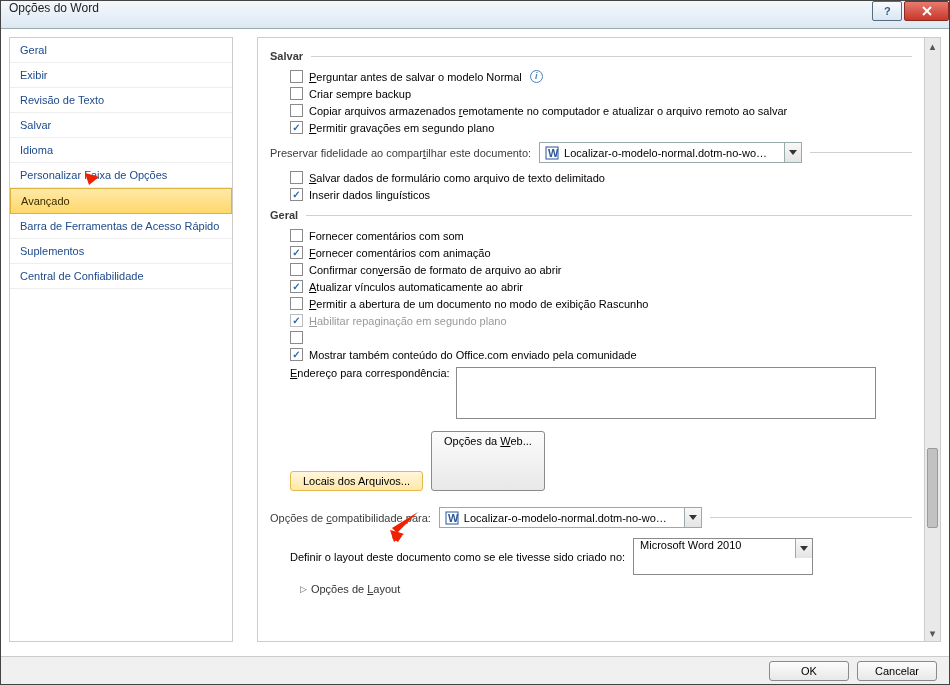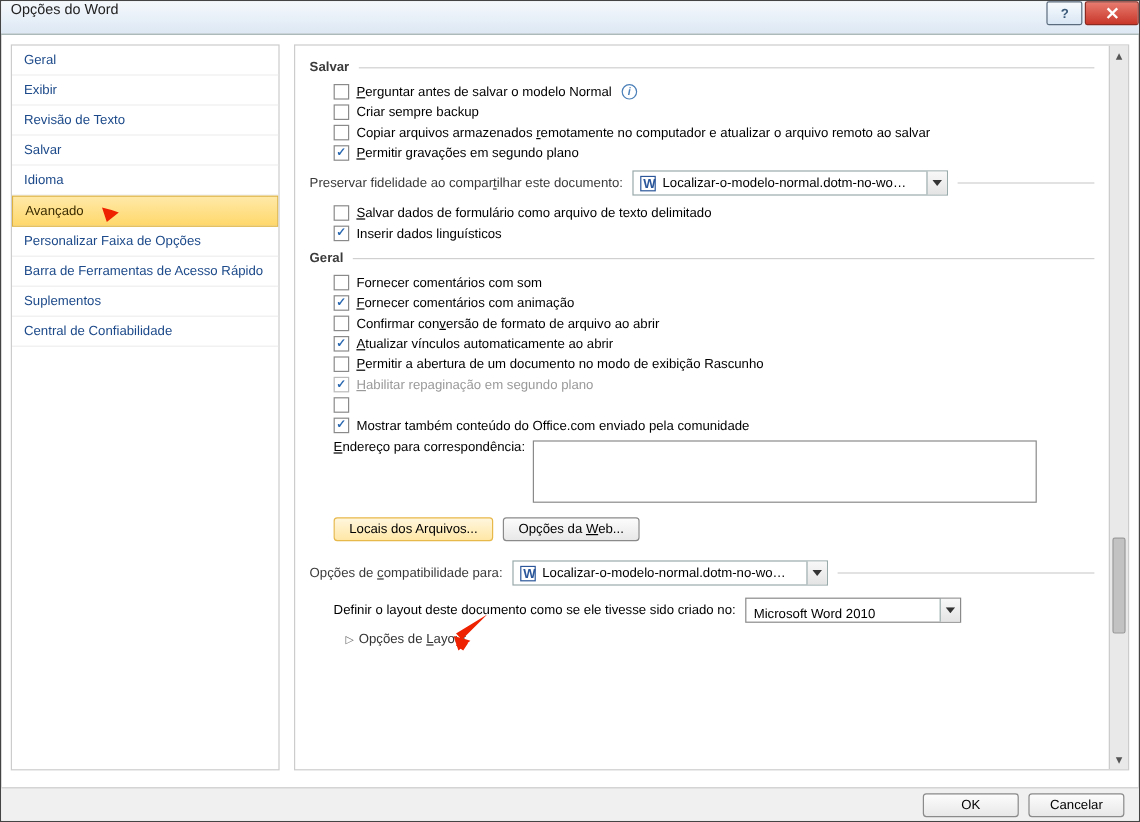--- a/index.html
+++ b/index.html
@@ -4,21 +4,21 @@
 <style>
   * { box-sizing: border-box; font-family: "Segoe UI", Tahoma, sans-serif; font-size: 11px; }
   body { margin: 0; padding: 0; background: #fff; }
   .window { width: 950px; height: 685px; border: 1px solid #444; position: relative; background: #fff; }
   .titlebar { height: 28px; background: linear-gradient(#f4f8fc, #dde8f4); border-bottom: 1px solid #9aa; display: flex; justify-content: space-between; padding: 0 0 0 8px; }
   .titlebar .title { font-size: 12px; color: #222; }
   .titlebar .controls { display: flex; height: 20px; }
   .titlebar .btn { width: 30px; height: 20px; border: 1px solid #5a6b7d; border-radius: 2px; margin-left: 2px; display: flex; align-items: center; justify-content: center; background: linear-gradient(#f8fbfe,#d8e6f4); }
   .titlebar .btn.close { background: linear-gradient(#e87b6f,#c8372a); border-color: #8a2a20; color:#fff; width:45px;}
   .titlebar .btn.close svg { stroke:#fff; }
-  .body { display: flex; height: calc(100% - 28px - 42px); padding: 8px 8px 0 8px; gap:12px;}
+  .body { display: flex; height: calc(100% - 28px - 42px); padding: 8px 8px 0 8px; gap:24px;}
   .sidebar { width: 224px; border: 1px solid #ccc; background: #fff; overflow:hidden; }
   .sidebar-item { padding: 6px 10px; border-bottom: 1px solid #eee; cursor:pointer; color:#1d4a8a; }
   .sidebar-item.selected { background: linear-gradient(#ffe9a8,#ffd86b); border: 1px solid #deb23c; color:#3b2c00; font-weight:400; }
   .content-wrap { flex:1; border:1px solid #ccc; position:relative; overflow:hidden;}
   .content { position:absolute; top:0; left:0; right:16px; bottom:0; overflow-y:auto; padding: 6px 12px 8px 24px; }
   .vscroll { position:absolute; right:0; top:0; bottom:0; width:16px; background:#e9e9e9; border-left:1px solid #ccc;}
   .vscroll .thumb { position:absolute; left:2px; right:2px; top:30%; height:80px; background:#c2c2c2; border:1px solid #9a9a9a; border-radius:2px;}
   .vscroll .arrow { position:absolute; left:0; right:0; height:16px; display:flex; align-items:center; justify-content:center; color:#555;}
   .vscroll .arrow.up{top:0;} .vscroll .arrow.down{bottom:0;}
   .section-head { font-weight:bold; font-size:11px; color:#3b3b3b; margin: 6px 0 6px -12px; }
@@ -36,25 +36,25 @@
   .inline-group .head-label u {text-decoration:underline;}
   .doc-select { display:flex; align-items:center; border:1px solid #9aa; background:#fff; height:21px; }
   .doc-select .icon { width:16px; height:16px; margin:0 4px; display:flex; align-items:center; justify-content:center; }
   .doc-select .text { padding:0 16px 0 0; white-space:nowrap; overflow:hidden; text-overflow:ellipsis; max-width:220px;}
   .doc-select .arrow-btn { width:17px; height:19px; border-left:1px solid #9aa; background:linear-gradient(#f8f8f8,#e4e4e4); display:flex; align-items:center; justify-content:center;}
   .textbox-row { display:flex; align-items:flex-start; gap:6px; padding:4px 0 4px 8px;}
   .textbox-row .label {white-space:nowrap;}
   .multiline { border:1px solid #8a8a8a; background:#fff; height:52px; flex:1; max-width:420px;}
   .button-row { display:flex; gap:8px; padding: 8px 0 10px 8px;}
   .wbtn { border:1px solid #8a8a8a; background:linear-gradient(#fcfcfc,#e8e8e8); padding:3px 12px; border-radius:3px; cursor:pointer;}
-  .wbtn.highlight { border:1px solid #e7b84a; background:linear-gradient(#fff6dd,#ffe7a6);}
+  .wbtn.highlight { border:1px solid #e7b84a; background:linear-gradient(#fff6dd,#ffe7a6);margin-top:40px;}
   .footer { position:absolute; bottom:0; left:0; right:0; height:28px; border-top:1px solid #ccc; background:#f0f0f0; display:flex; align-items:center; justify-content:flex-end; gap:8px; padding:0 12px;}
   .footer .wbtn { min-width:80px; text-align:center;}
   .plain-row { padding:4px 0 4px 8px; display:flex; align-items:center; gap:8px;}
-  .select-box { border:1px solid #8a8a8a; background:#fff; height:21px; display:flex; align-items:flex-end; min-width:180px;}
+  .select-box { border:1px solid #8a8a8a; background:#fff; height:37px; display:flex; align-items:flex-start; min-width:180px;}
   .select-box .text { flex:1; padding:0 6px;}
   .select-box .arrow-btn { width:17px; height:19px; border-left:1px solid #9aa; background:linear-gradient(#f8f8f8,#e4e4e4); display:flex; align-items:center; justify-content:center;}
   .expand-row { padding:4px 0 4px 18px; display:flex; align-items:center; gap:4px; color:#333;}
   .tri { font-size:9px; color:#666;}
   .red-arrow { position:absolute; width:36px; height:36px; pointer-events:none; z-index:50;}
   .inline-group.with-line::after{ content:""; flex:1; height:1px; background:#d0d0d0;}
   .word-icon svg{display:block;}
 </style>
 </head>
 <body>
@@ -78,22 +78,22 @@
     </div>
   </div>
 
   <div class="body">
     <div class="sidebar">
       <div class="sidebar-item">Geral</div>
       <div class="sidebar-item">Exibir</div>
       <div class="sidebar-item">Revisão de Texto</div>
       <div class="sidebar-item">Salvar</div>
       <div class="sidebar-item">Idioma</div>
+      <div class="sidebar-item">Personalizar Faixa de Opções</div>
       <div class="sidebar-item selected">Avançado</div>
-      <div class="sidebar-item">Personalizar Faixa de Opções</div>
       <div class="sidebar-item">Barra de Ferramentas de Acesso Rápido</div>
       <div class="sidebar-item">Suplementos</div>
       <div class="sidebar-item">Central de Confiabilidade</div>
     </div>
 
     <div class="content-wrap">
       <div class="content">
 
         <div class="section-head with-line">
           <span>Salvar</span>

